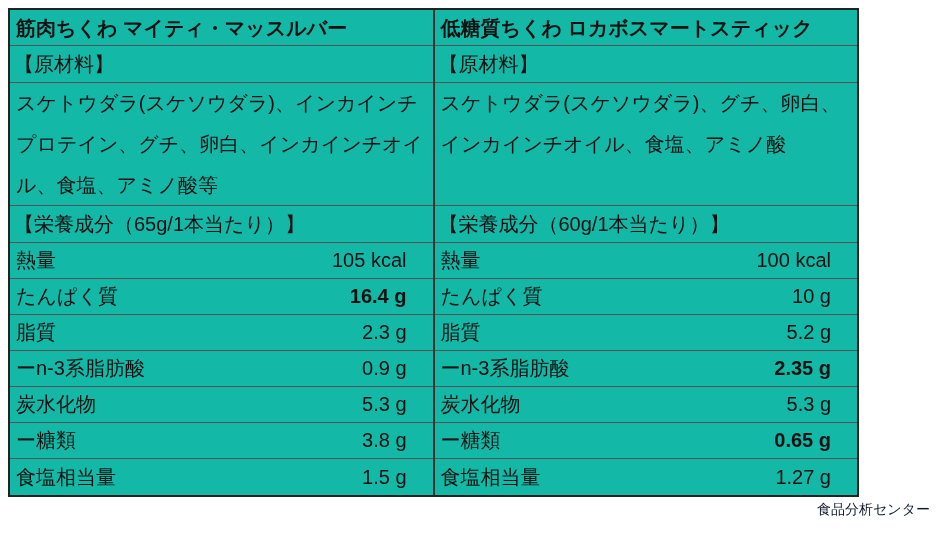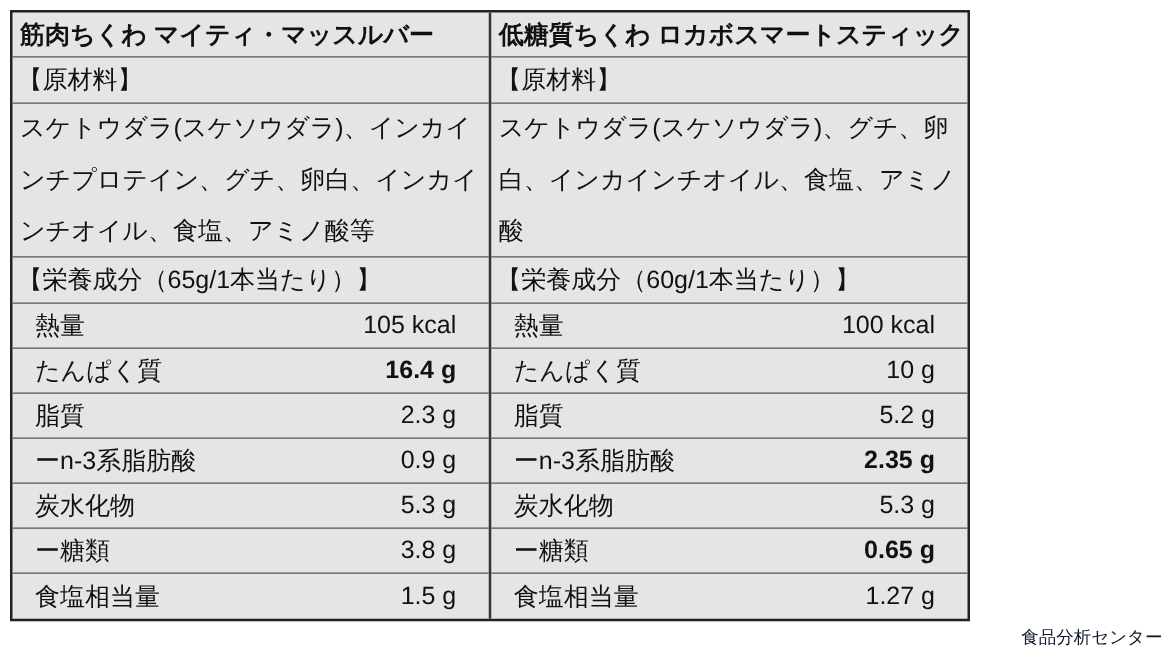--- a/index.html
+++ b/index.html
@@ -9,23 +9,23 @@
     width: 940px;
     height: 533px;
     font-family: "Liberation Sans", "DejaVu Sans", sans-serif;
     color: #111111;
     -webkit-font-smoothing: antialiased;
   }
   .table {
     margin: 8px 8px 0 8px;
     border: 2px solid #222222;
     display: flex;
-    background: #e5e5e5;
+    background: #14b8a6;
     box-sizing: border-box;
-    width: 768px;
+    width: 851px;
     justify-content: space-between;
   }
   .col {
     flex: 1 1 50%;
     min-width: 0;
     display: flex;
     flex-direction: column;
   }
   .col-left { border-right: 2px solid #333333; }
   .row { border-bottom: 1px solid #555555; box-sizing: border-box; }
@@ -54,21 +54,21 @@
     padding: 0 6px;
     overflow: hidden;
   }
   .nut-row {
     height: 36px;
     display: flex;
     align-items: center;
     justify-content: space-between;
     font-size: 20px;
   }
-  .nut-row .lab { padding-left: 6px; white-space: nowrap; margin-left: 12px; }
+  .nut-row .lab { padding-left: 6px; white-space: nowrap; }
   .nut-row.indent .lab { }
   .nut-row .val { padding-right: 26px; white-space: nowrap; }
   .nut-row .val.bold { font-weight: 700; margin-left: 44px; }
   .footer {
     margin-top: 4px;
     padding-right: 10px;
     text-align: right;
     font-size: 14px;
     color: #0f172a;
   }

